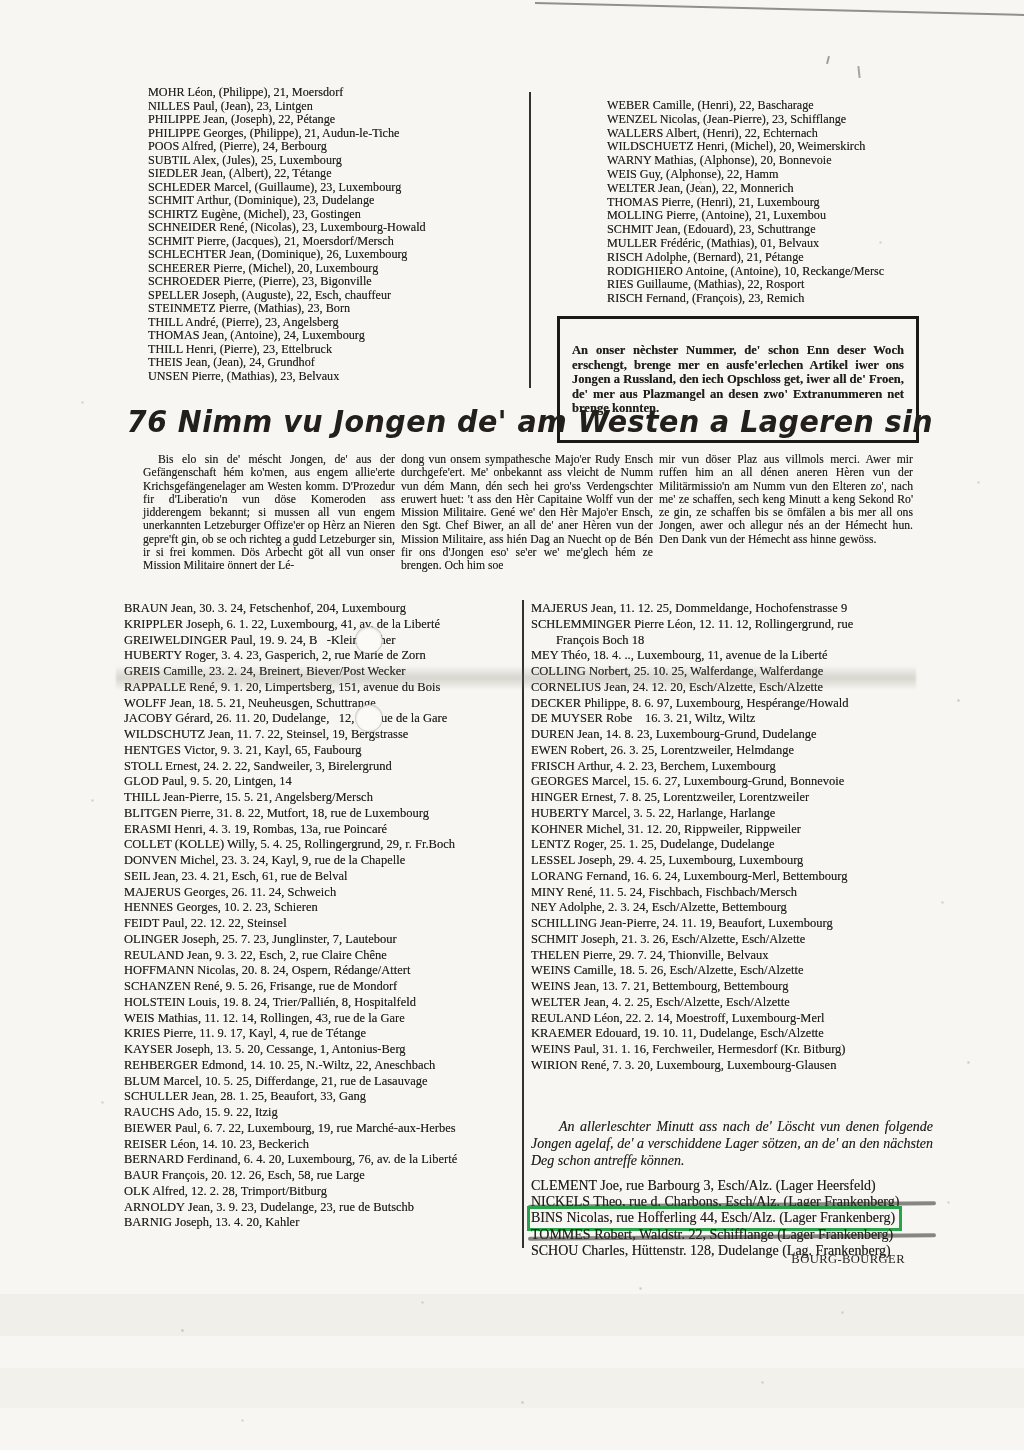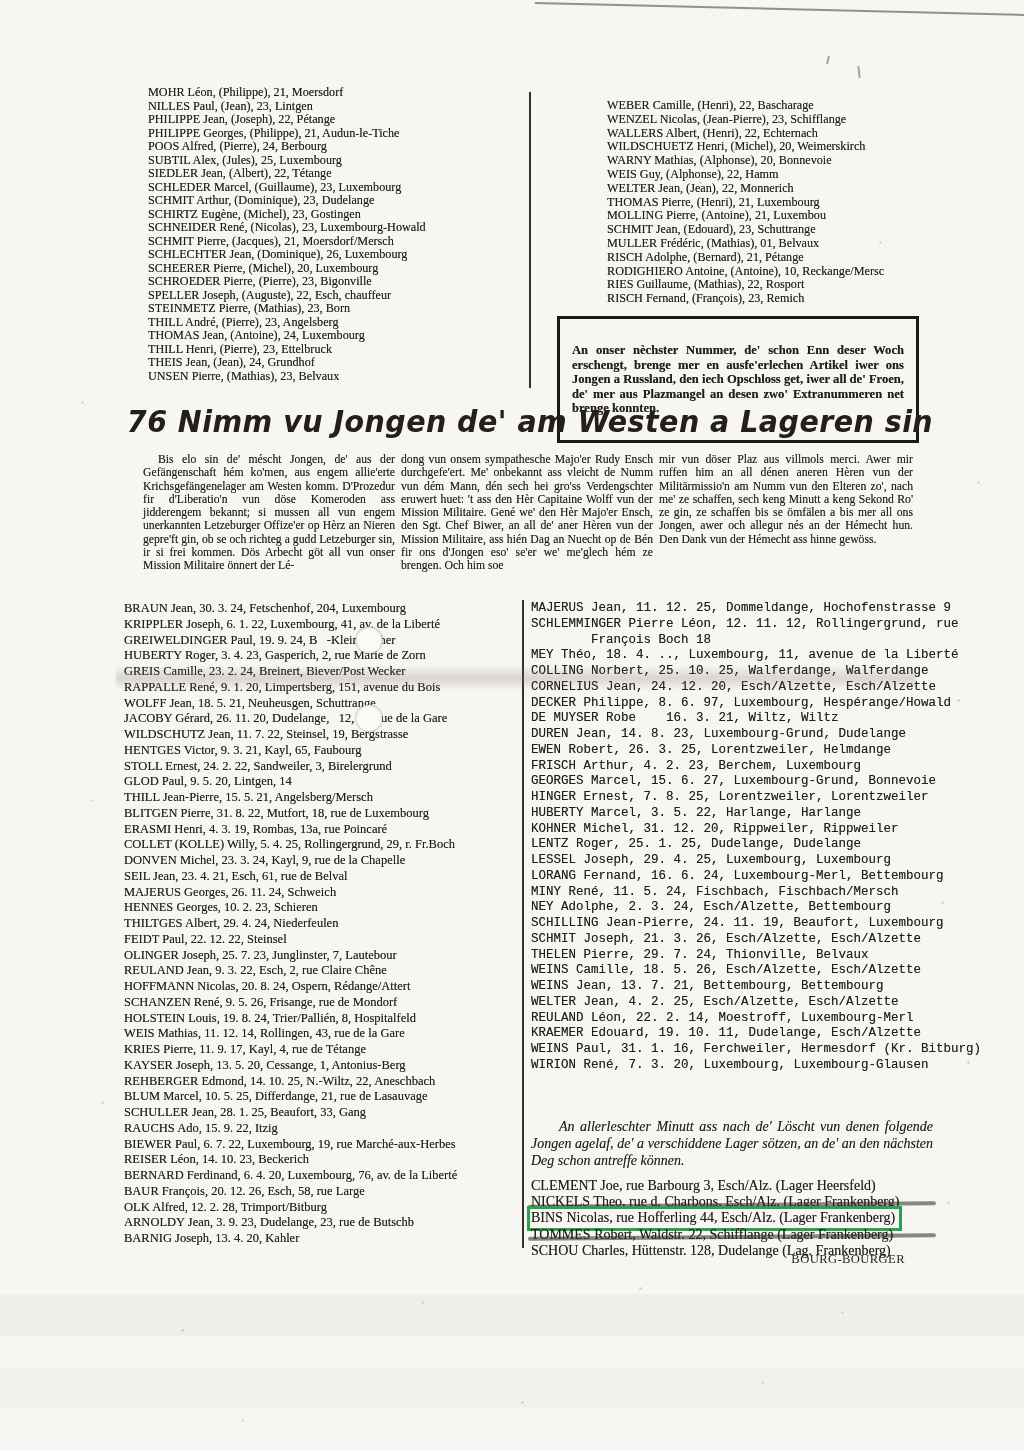--- a/index.html
+++ b/index.html
@@ -34,21 +34,21 @@
   
   .intro-col{
     position:absolute;top:453px;font-size:11.7px;line-height:13.3px;
     text-align:justify;text-shadow:0 0 .3px rgba(34,31,26,.5);
   }
   #intro-1{left:143px;width:252px;text-indent:15px;}
   #intro-2{left:401px;width:252px;}
   #intro-3{left:659px;width:254px;}
   
   #main-left-list{position:absolute;left:124px;top:601px;width:396px;font-size:12.5px;line-height:15.75px;}
-  #main-right-list{position:absolute;left:531px;top:601px;width:432px;font-size:12.5px;line-height:15.75px;font-family:Liberation Mono, monospace;}
+  #main-right-list{position:absolute;left:531px;top:601px;width:432px;font-size:12.5px;line-height:15.75px;}
   
   #late-notice{
     position:absolute;left:531px;top:1119px;width:402px;
     font-style:italic;font-size:14px;line-height:16.8px;text-align:justify;text-indent:28px;
     text-shadow:0 0 .3px rgba(34,31,26,.5);
   }
   #late-list{position:absolute;left:531px;top:1178px;width:415px;font-size:14px;line-height:16.2px;}
   #late-list .entry{position:relative;}
   #late-list .highlighted{outline:3px solid var(--hl,#2aa24c);outline-offset:1px;width:fit-content;padding-right:3px;}
   .struck::after{
@@ -173,21 +173,20 @@
       <div class="entry">STOLL Ernest, 24. 2. 22, Sandweiler, 3, Birelergrund</div>
       <div class="entry">GLOD Paul, 9. 5. 20, Lintgen, 14</div>
       <div class="entry">THILL Jean-Pierre, 15. 5. 21, Angelsberg/Mersch</div>
       <div class="entry">BLITGEN Pierre, 31. 8. 22, Mutfort, 18, rue de Luxembourg</div>
       <div class="entry">ERASMI Henri, 4. 3. 19, Rombas, 13a, rue Poincaré</div>
       <div class="entry">COLLET (KOLLE) Willy, 5. 4. 25, Rollingergrund, 29, r. Fr.Boch</div>
       <div class="entry">DONVEN Michel, 23. 3. 24, Kayl, 9, rue de la Chapelle</div>
       <div class="entry">SEIL Jean, 23. 4. 21, Esch, 61, rue de Belval</div>
       <div class="entry">MAJERUS Georges, 26. 11. 24, Schweich</div>
       <div class="entry">HENNES Georges, 10. 2. 23, Schieren</div>
-      <div class="entry">THILTGES Albert, 29. 4. 24, Niederfeulen</div>
       <div class="entry">FEIDT Paul, 22. 12. 22, Steinsel</div>
       <div class="entry">OLINGER Joseph, 25. 7. 23, Junglinster, 7, Lautebour</div>
       <div class="entry">REULAND Jean, 9. 3. 22, Esch, 2, rue Claire Chêne</div>
       <div class="entry">HOFFMANN Nicolas, 20. 8. 24, Ospern, Rédange/Attert</div>
       <div class="entry">SCHANZEN René, 9. 5. 26, Frisange, rue de Mondorf</div>
       <div class="entry">HOLSTEIN Louis, 19. 8. 24, Trier/Pallién, 8, Hospitalfeld</div>
       <div class="entry">WEIS Mathias, 11. 12. 14, Rollingen, 43, rue de la Gare</div>
       <div class="entry">KRIES Pierre, 11. 9. 17, Kayl, 4, rue de Tétange</div>
       <div class="entry">KAYSER Joseph, 13. 5. 20, Cessange, 1, Antonius-Berg</div>
       <div class="entry">REHBERGER Edmond, 14. 10. 25, N.-Wiltz, 22, Aneschbach</div>

